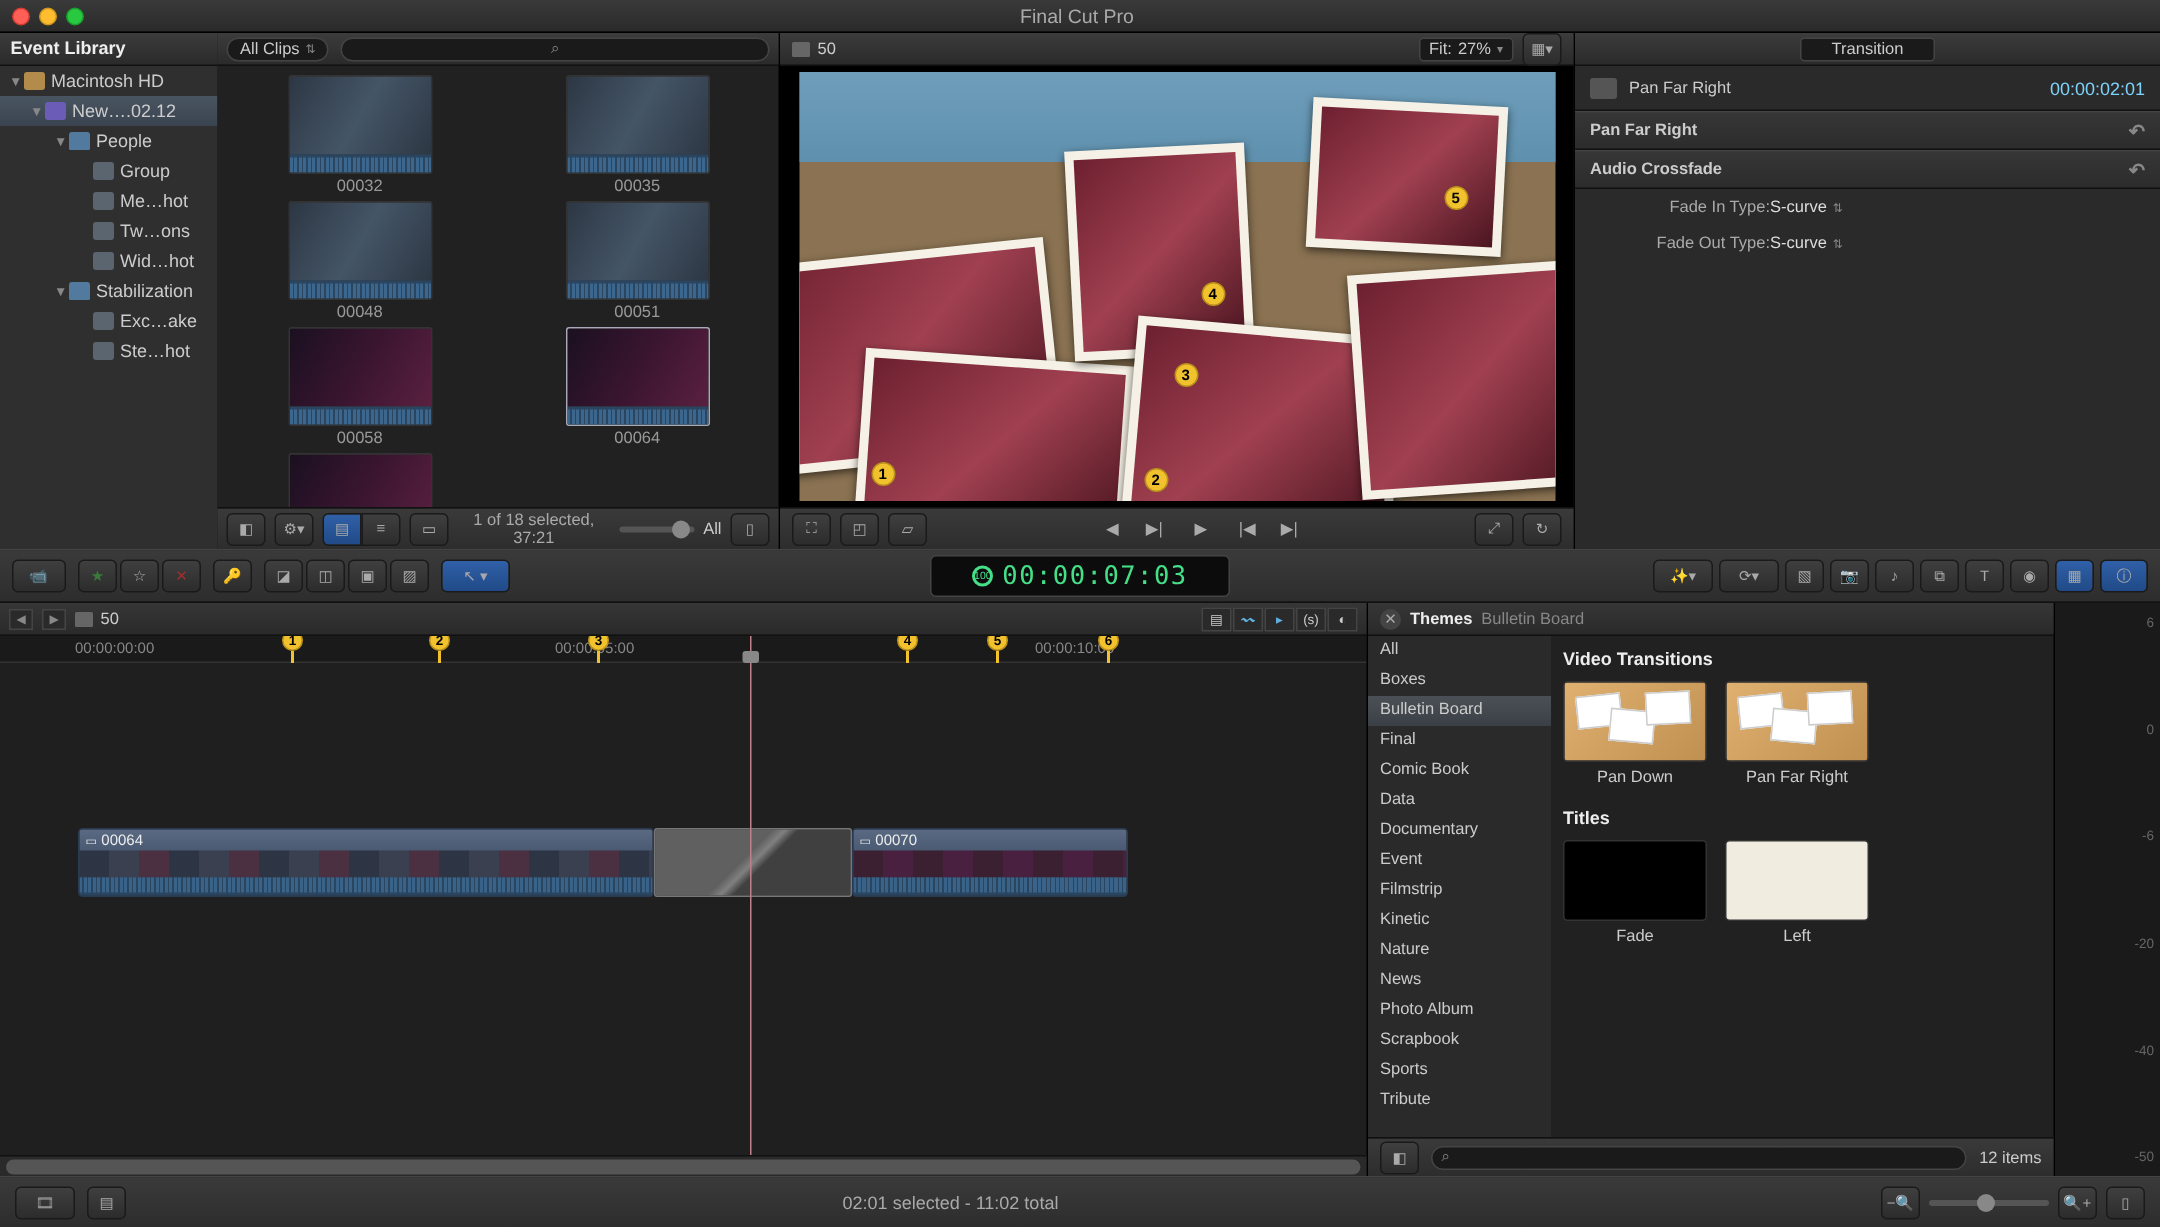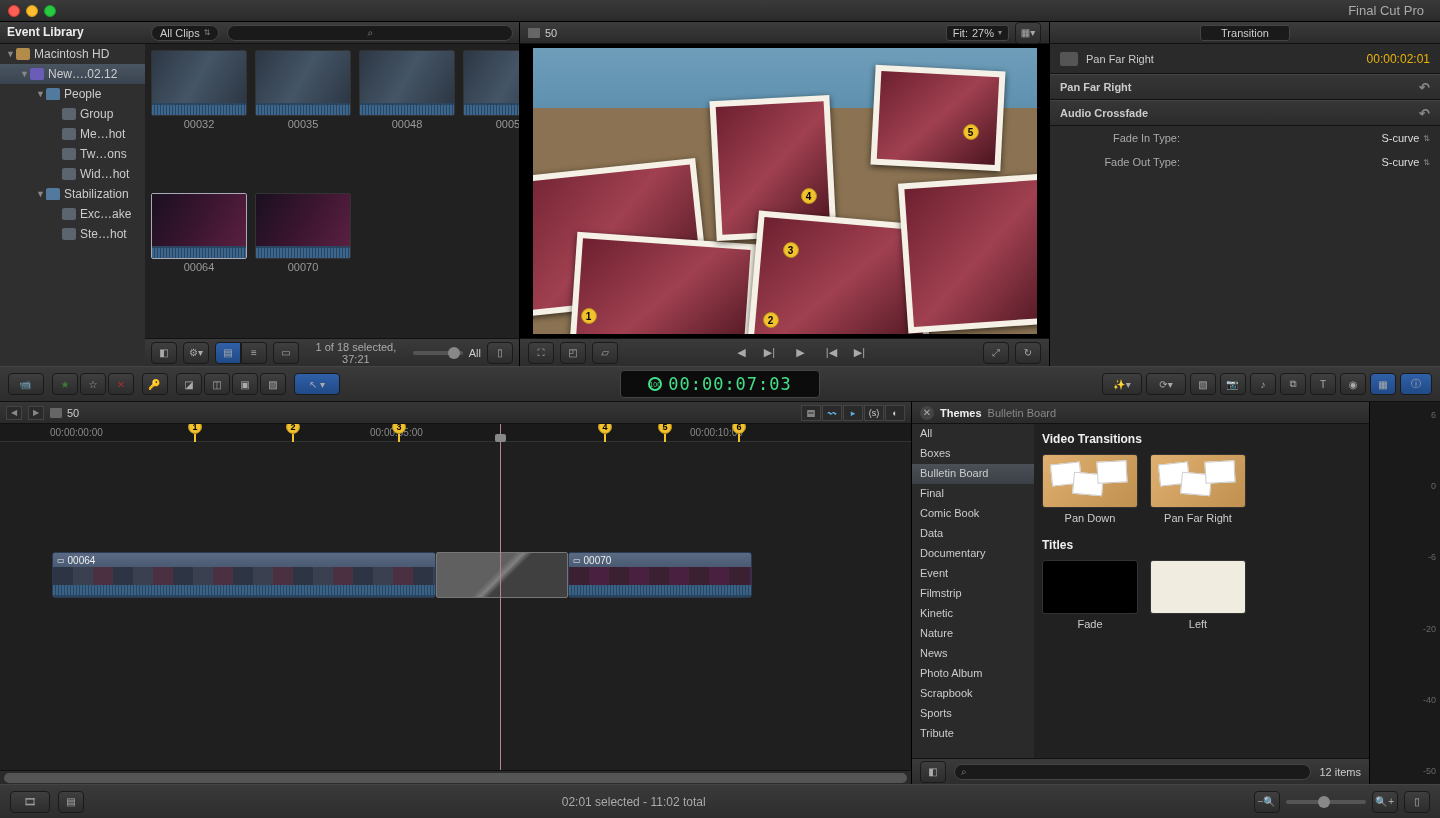--- a/index.html
+++ b/index.html
@@ -5,21 +5,21 @@
 * { margin: 0; padding: 0; box-sizing: border-box; font-family: "Helvetica Neue", Arial, sans-serif; }
 body { background: #1a1a1a; color: #ccc; font-size: 11px; width: 1440px; height: 818px; overflow: hidden; user-select: none; }
 
 
 .titlebar { height: 22px; background: linear-gradient(#3a3a3a, #2a2a2a); display:flex; align-items:center; border-bottom:1px solid #000; position:relative; }
 .traffic { display:flex; gap:6px; margin-left:8px; }
 .traffic span { width:12px; height:12px; border-radius:50%; display:block; }
 .tr-red { background:#ff5f57; border:1px solid #d43c31; }
 .tr-yel { background:#febc2e; border:1px solid #cc961f; }
 .tr-grn { background:#28c840; border:1px solid #1a9e2e; }
-.titlebar .title { position:absolute; left:0; right:16px; text-align:right; color:#aaa; font-size:13px; pointer-events:none; }
+.titlebar .title { position:absolute; left:0; right:4px; text-align:center; color:#aaa; font-size:13px; pointer-events:none; }
 
 
 .upper { display:flex; height: 344px; }
 .sidebar { width:145px; background:#2f2f2f; display:flex; flex-direction:column; }
 .sidebar-header { height:22px; background:linear-gradient(#3c3c3c,#2a2a2a); border-bottom:1px solid #111; color:#eee; font-weight:bold; font-size:12px; padding:3px 7px; }
 .tree { flex:1; overflow:auto; font-size:12px; }
 .tree-item { display:flex; align-items:center; height:20px; padding-right:4px; cursor:default; gap:4px; white-space:nowrap; overflow:hidden; }
 .tree-item.selected { background: linear-gradient(#4a5562,#3a4450); }
 .disc { width:6px; text-align:center; color:#888; font-size:9px; }
 .ind0{padding-left:6px;} .ind1{padding-left:20px;} .ind2{padding-left:36px;} .ind3{padding-left:52px;}
@@ -28,21 +28,21 @@
 .icon-star { background:#6b5cb8; border-radius:2px; }
 .icon-folder { background:#527a9e; border-radius:2px 2px 1px 1px; }
 .icon-collection { background:#5a6570; border-radius:2px; }
 
 
 .browser { width: 375px; background:#212121; display:flex; flex-direction:column; border-right:1px solid #000; }
 .browser-top { height:22px; background:linear-gradient(#3c3c3c,#2a2a2a); border-bottom:1px solid #111; display:flex; align-items:center; padding:0 6px; gap:8px; }
 .filter-pill { height:16px; background:#1a1a1a; border:1px solid #444; border-radius:8px; padding:0 8px; font-size:11px; display:flex; align-items:center; color:#ccc; gap:4px;}
 .search-pill { flex:1; height:16px; background:#1a1a1a; border:1px solid #444; border-radius:8px; display:flex; align-items:center; justify-content:center; }
 .mag-icon { color:#888; font-size:10px; }
-.thumbs { flex:1; overflow:auto; padding:6px; display:grid; grid-template-columns:repeat(5,1fr); gap:4px 8px; }
+.thumbs { flex:1; overflow:auto; padding:6px; display:grid; grid-template-columns:repeat(2,1fr); gap:4px 8px; }
 .thumb { display:flex; flex-direction:column; align-items:center; gap:2px; }
 .thumb-img { width:96px; height:66px; background:#333; border-radius:2px; position:relative; overflow:hidden; border:1px solid #333; }
 .thumb-img.sel { border:1px solid #a9a9b8; }
 .thumb-vid { width:100%; height:52px; background:linear-gradient(120deg,#2d3744,#445566,#2d3744); }
 .thumb-aud { width:100%; height:14px; background:#2a4560; position:relative; }
 .thumb-aud::before{content:"";position:absolute;inset:2px 0 2px 0;background:repeating-linear-gradient(90deg,#3e6a92 0 2px, transparent 2px 3px); opacity:0.9;}
 .thumb-label { font-size:11px; color:#999; }
 .browser-bot { height:28px; background:linear-gradient(#3a3a3a,#2d2d2d); border-top:1px solid #111; display:flex; align-items:center; padding:0 6px; gap:6px; }
 .btn { height:22px; min-width:26px; background:linear-gradient(#3f3f3f,#2c2c2c); border:1px solid #1a1a1a; border-radius:4px; display:flex; align-items:center; justify-content:center; color:#aaa; cursor:pointer; font-size:10px; }
 .view-seg{display:flex;}
@@ -70,24 +70,24 @@
 .viewer-bot .spacer{flex:1;}
 .play-ctrl{display:flex;gap:4px;}
 .pc-btn{width:24px;height:18px;display:flex;align-items:center;justify-content:center;color:#aaa;cursor:pointer;}
 
 
 .inspector{width:390px;background:#2a2a2a;display:flex;flex-direction:column;}
 .insp-head{height:22px;background:linear-gradient(#3c3c3c,#2a2a2a);border-bottom:1px solid #111;display:flex;align-items:center;justify-content:center;}
 .insp-tab{background:#1a1a1a;border:1px solid #444;border-radius:3px;height:16px;padding:0 20px;font-size:11px;display:flex;align-items:center;}
 .insp-name{height:30px;display:flex;align-items:center;padding:0 10px;gap:8px;border-bottom:1px solid #111;}
 .insp-icon{width:18px;height:14px;background:#555;border-radius:2px;}
-.insp-name .tc{margin-left:auto;color:#eab308;font-size:12px;}
+.insp-name .tc{margin-left:auto;color:#7dd3fc;font-size:12px;}
 .insp-section{height:26px;background:linear-gradient(#363636,#2c2c2c);border-top:1px solid #444;border-bottom:1px solid #111;display:flex;align-items:center;padding:0 10px;font-weight:bold;}
 .insp-section .reset-icon{margin-left:auto;color:#888;cursor:pointer;font-size:13px;}
-.insp-row{height:24px;display:flex;align-items:center;padding:0 10px;gap:0;justify-content:space-between;}
+.insp-row{height:24px;display:flex;align-items:center;padding:0 10px;gap:0;}
 .insp-label{width:120px;text-align:right;color:#aaa;}
 .insp-val{display:flex;align-items:center;gap:4px;color:#ddd;}
 .dd-arr{font-size:8px;color:#888;}
 
 
 .mid-toolbar{height:36px;background:linear-gradient(#3a3a3a,#2d2d2d);border-top:1px solid #444;border-bottom:1px solid #111;display:flex;align-items:center;padding:0 8px;gap:8px;}
 .timecode{position:absolute;left:50%;transform:translateX(-50%);height:28px;width:200px;background:#0c0c0c;border:1px solid #444;border-radius:4px;display:flex;align-items:center;justify-content:center;gap:6px;}
 .tc-main{color:#44e088;font-family:monospace;font-size:17px;letter-spacing:1px;}
 .tc-meter{width:14px;height:14px;border:2px solid #44e088;border-radius:50%;display:flex;align-items:center;justify-content:center;color:#44e088;font-size:7px;}
 .right-tools{margin-left:auto;display:flex;gap:4px;}

